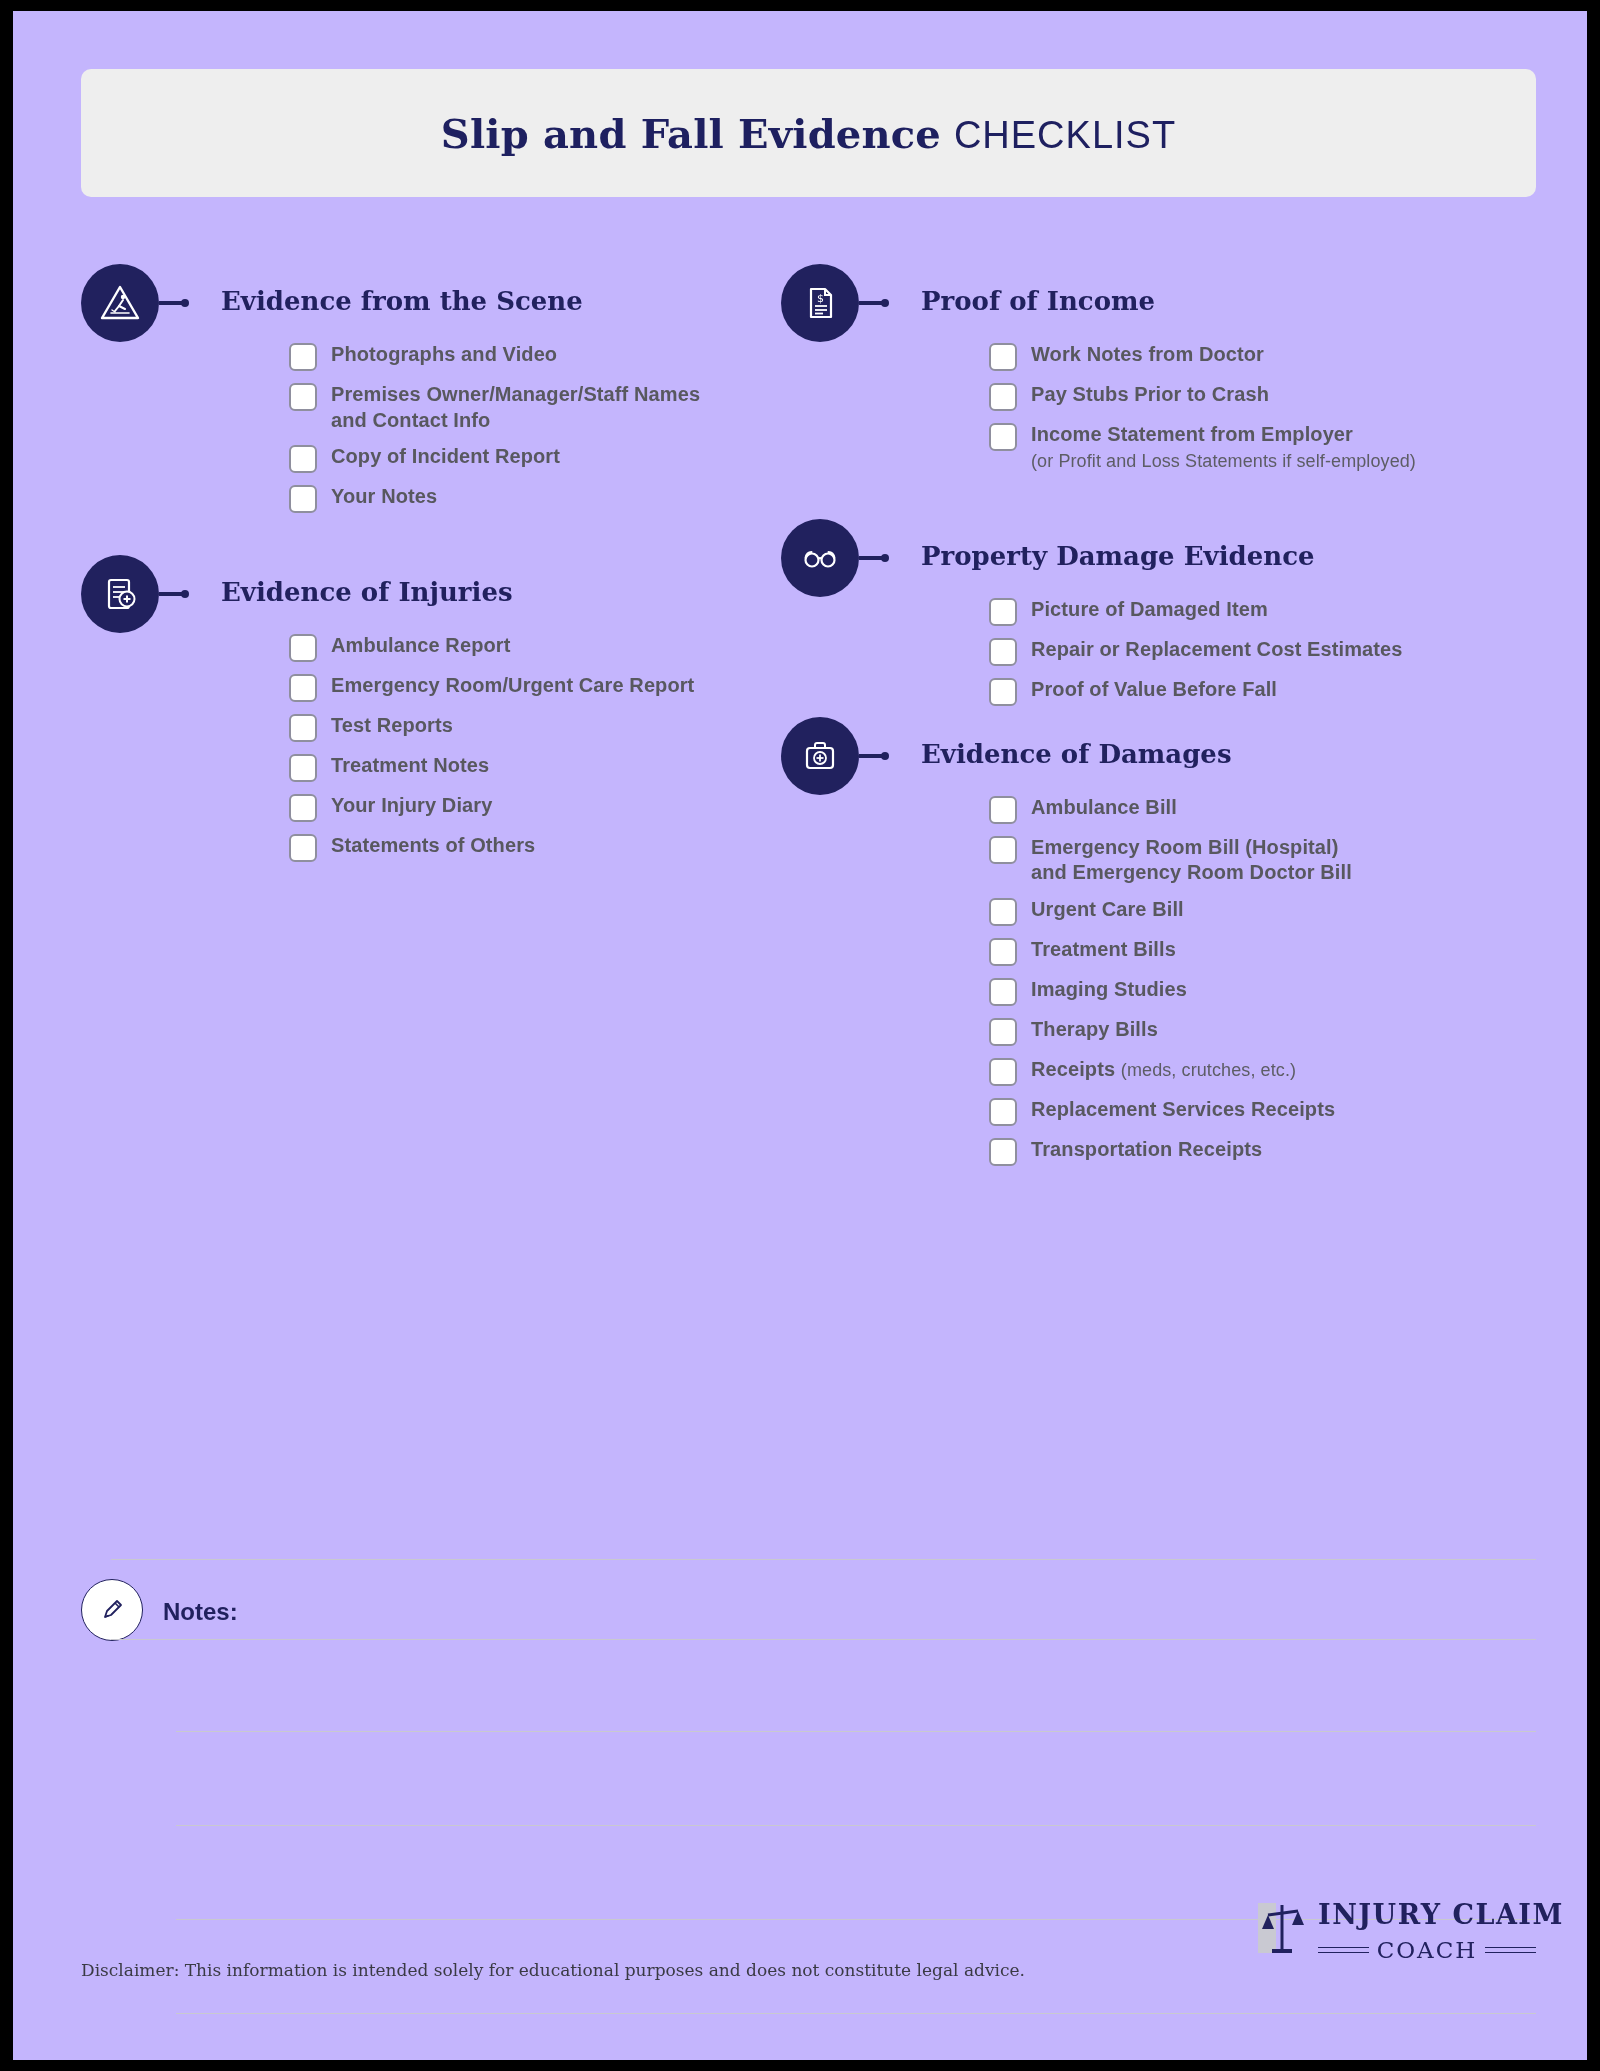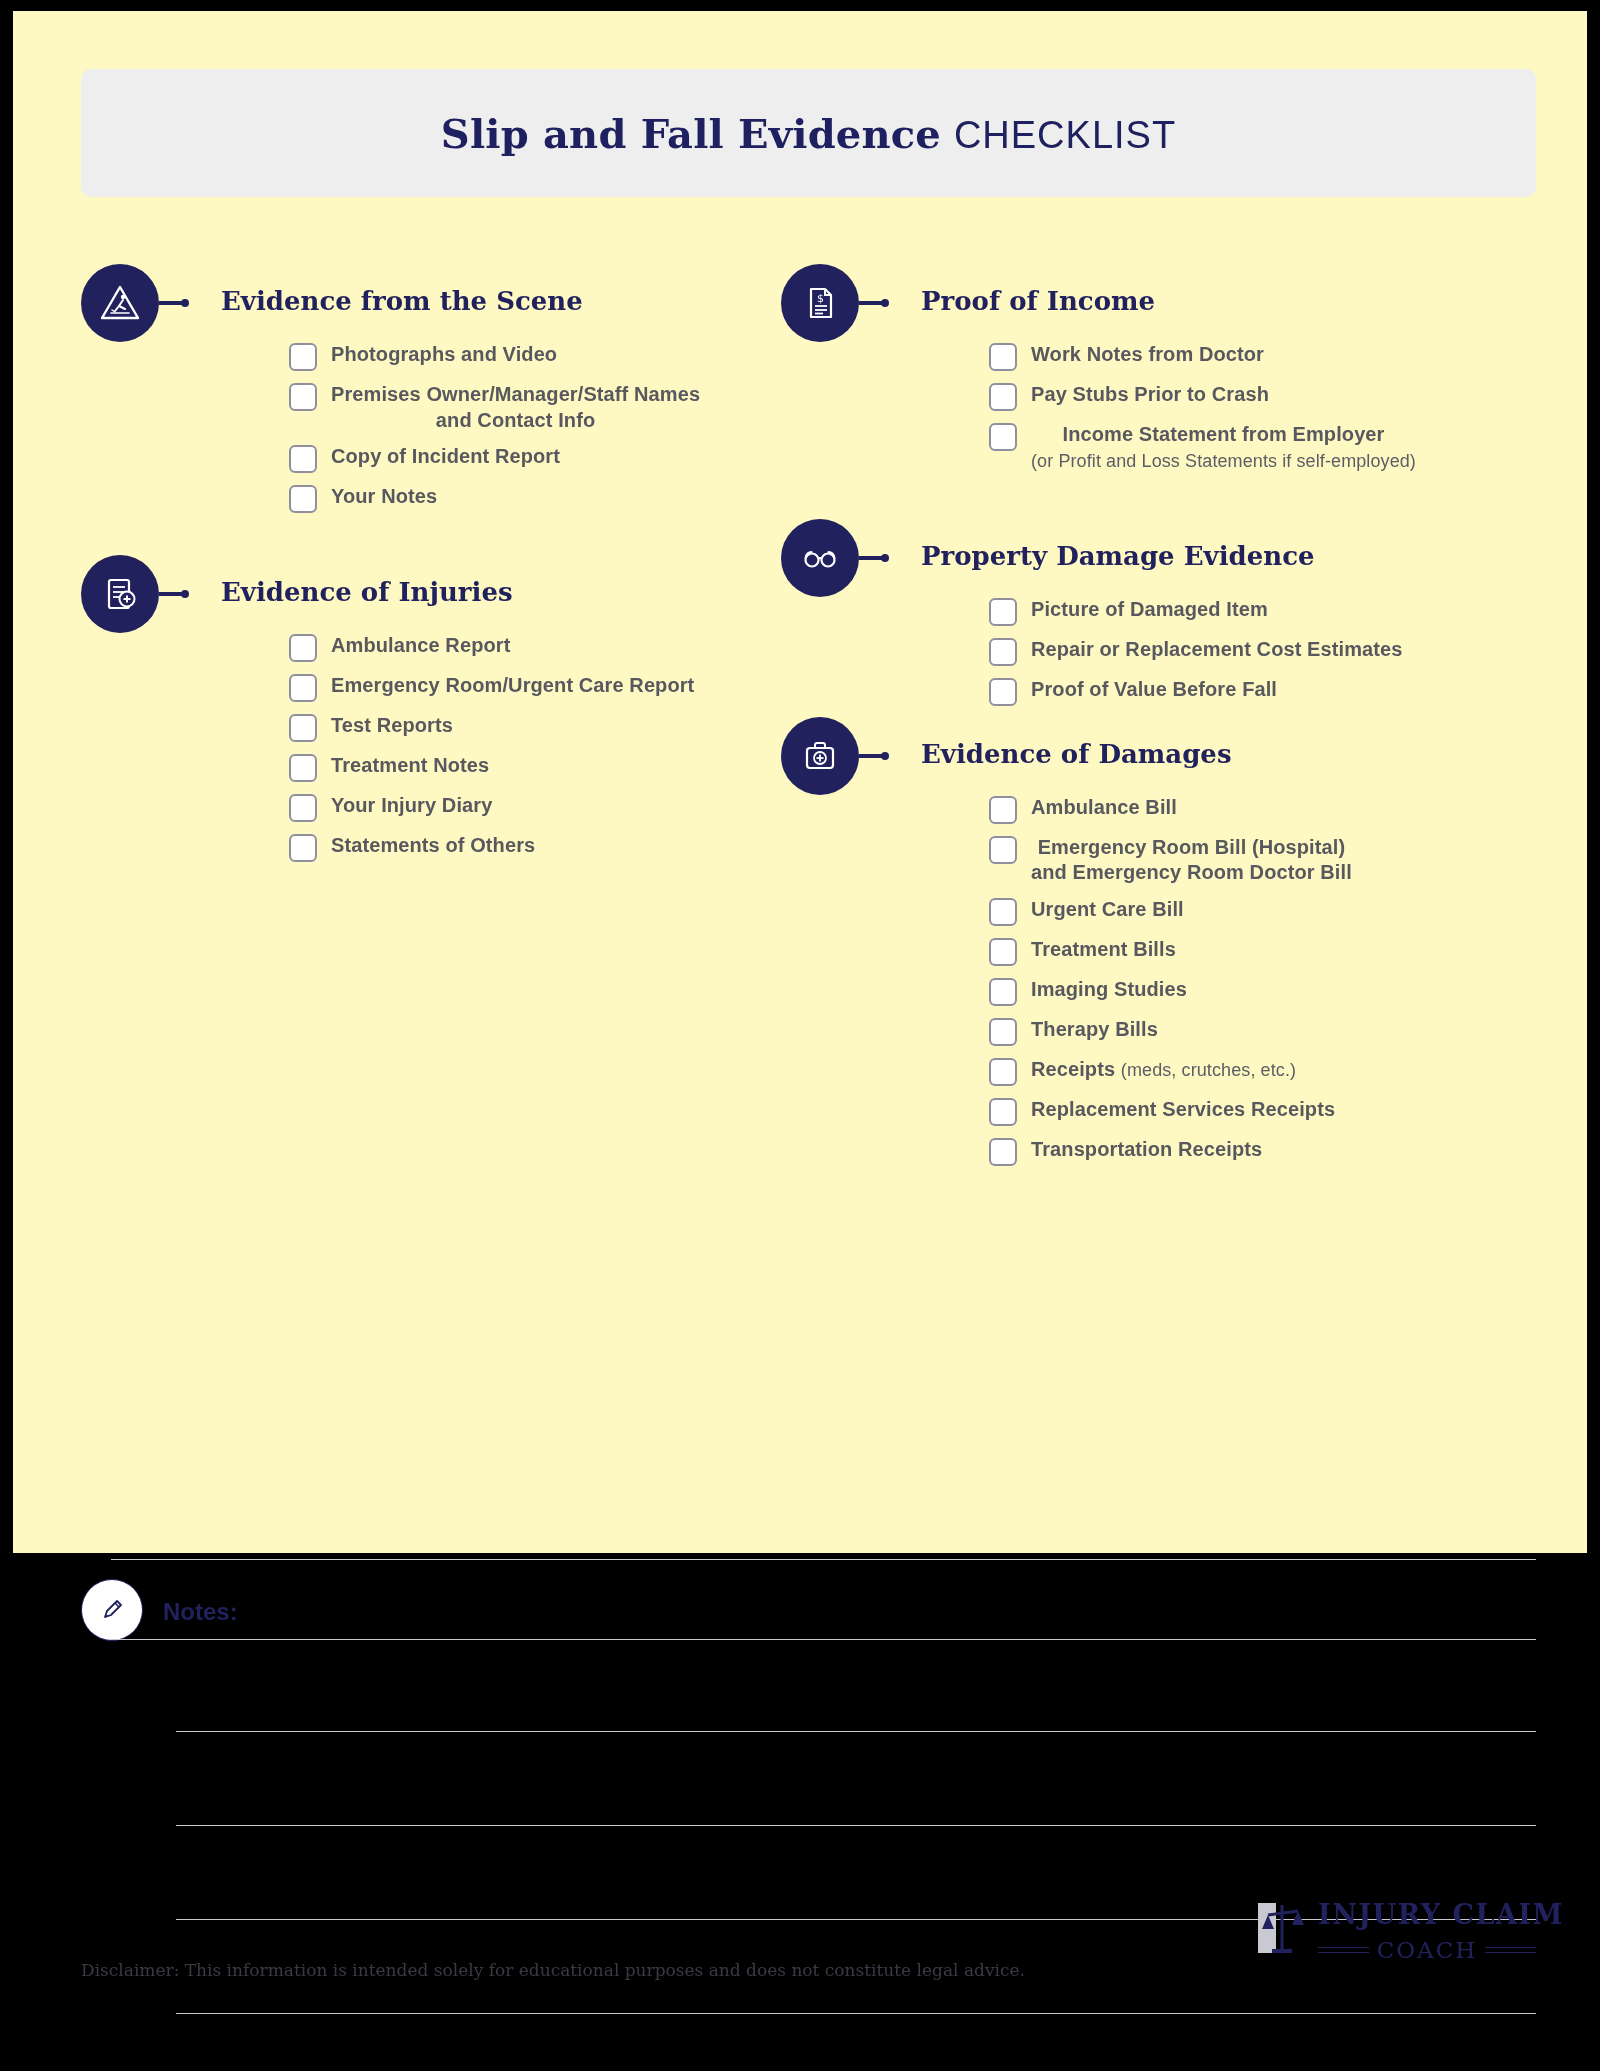--- a/index.html
+++ b/index.html
@@ -11,22 +11,22 @@
     width: 1600px;
     height: 2071px;
     font-family: "Liberation Sans", sans-serif;
     overflow: hidden;
   }
   .page {
     position: absolute;
     left: 13px;
     top: 11px;
     width: 1574px;
-    height: 1542px;
-    background: #fef9c3;
+    height: 2049px;
+    background: #c4b5fd;
     box-sizing: border-box;
   }
   .inner {
     position: absolute;
     left: 68px;
     top: 58px;
     width: 1455px;
     height: 1930px;
   }
 
@@ -68,21 +68,20 @@
     position: absolute;
     top: 0;
     width: 700px;
   }
   .col-left { left: 0; }
   .col-right { left: 700px; }
 
   .section {
     position: relative;
     margin-bottom: 0;
-    text-align: center;
   }
 
   .sec-head {
     position: relative;
     height: 78px;
   }
   .badge {
     position: absolute;
     left: 0;
     top: 0;

